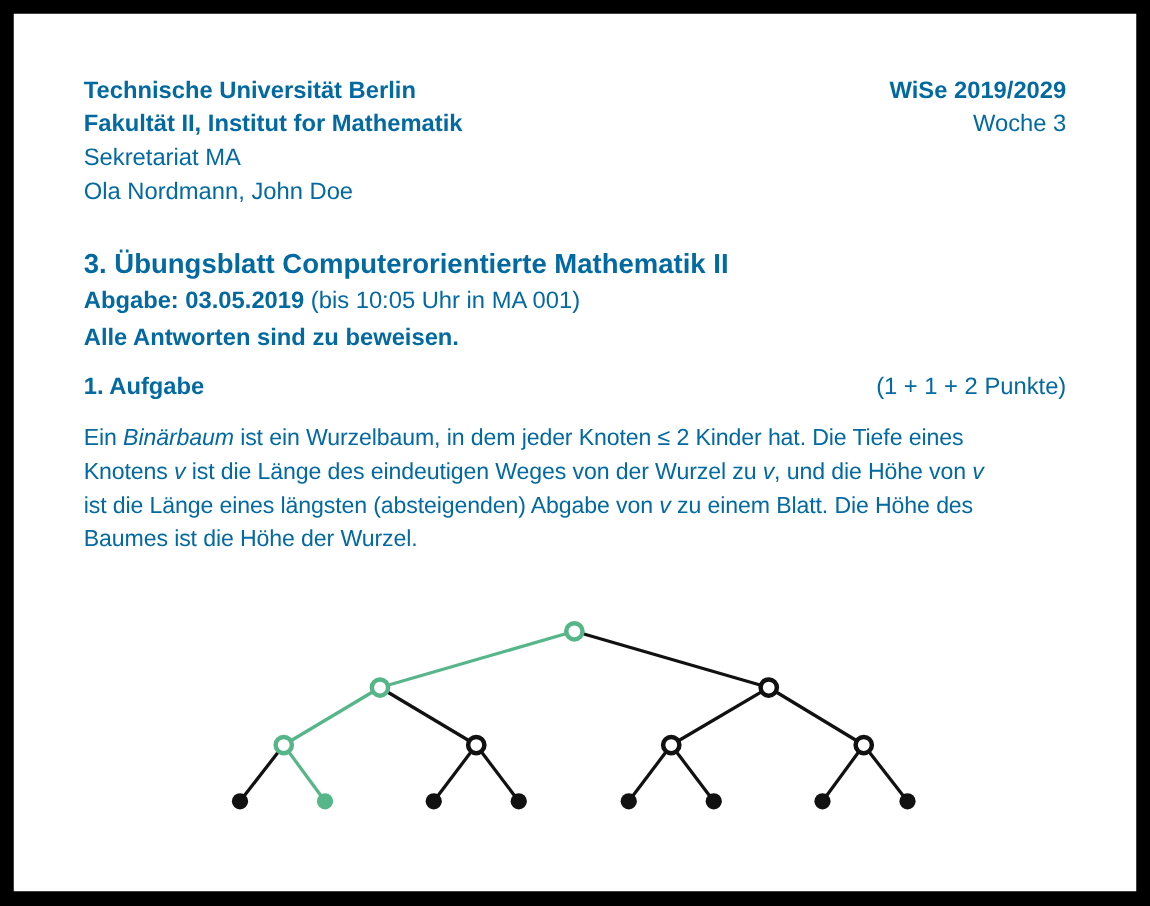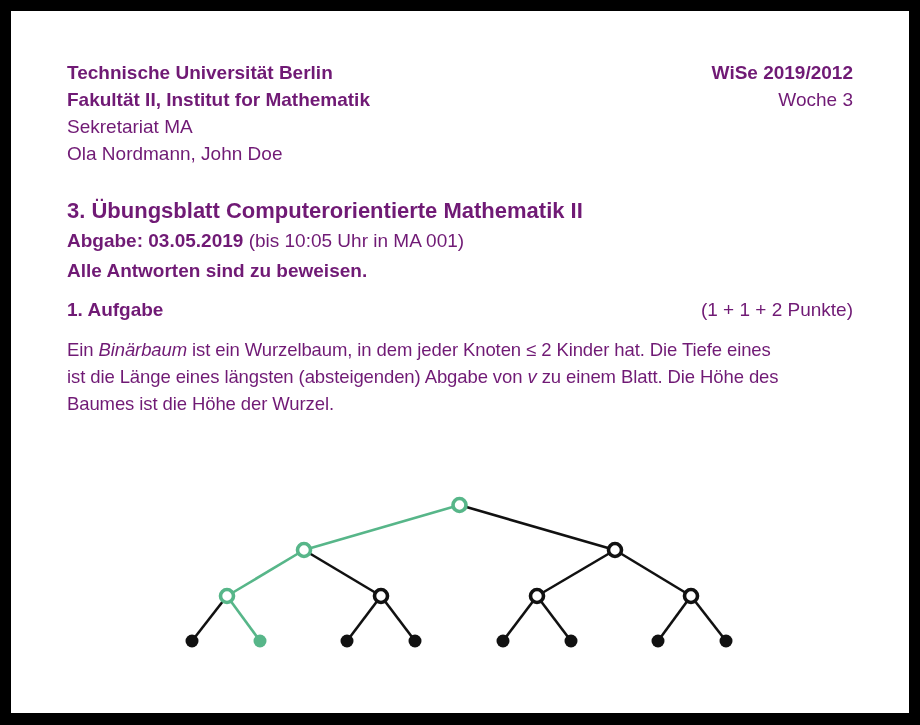--- a/index.html
+++ b/index.html
@@ -16,21 +16,21 @@
 
   .page {
     position: absolute;
     left: 11px; top: 11px; right: 11px; bottom: 12px;
     background: #ffffff;
     overflow: hidden;
   }
 
   .content {
     padding: 48px 56px 0 56px;
-    color: #701a75;
+    color: #0369a1;
     font-size: 19px;
     line-height: 27px;
   }
 
   .doc-header { display: flex; justify-content: space-between; align-items: flex-start; }
   .header-left div, .header-right div { white-space: nowrap; }
   .header-right { text-align: right; }
   .bold { font-weight: 700; }
 
   .title-block { text-align: left; margin-top: 29px; }
@@ -61,40 +61,41 @@
     <div class="content">
 
       <header class="doc-header">
         <div class="header-left">
           <div class="bold">Technische Universität Berlin</div>
           <div class="bold">Fakultät II, Institut for Mathematik</div>
           <div>Sekretariat MA</div>
           <div>Ola Nordmann, John Doe</div>
         </div>
         <div class="header-right">
-          <div class="bold">WiSe 2019/2012</div>
+          <div class="bold">WiSe 2019/2029</div>
           <div>Woche 3</div>
         </div>
       </header>
 
       <div class="title-block">
         <h1 class="sheet-title">3. Übungsblatt Computerorientierte Mathematik II</h1>
         <div class="due-line">
           <span class="due-bold">Abgabe: 03.05.2019</span><span> (bis 10:05 Uhr in MA 001)</span>
         </div>
         <div class="notice">Alle Antworten sind zu beweisen.</div>
       </div>
 
       <div class="task-row">
         <div class="task-label">1. Aufgabe</div>
         <div class="task-points">(1 + 1 + 2 Punkte)</div>
       </div>
 
       <div class="paragraph">
         <div class="para-line"><span>Ein </span><em>Binärbaum</em><span> ist ein Wurzelbaum, in dem jeder Knoten ≤ 2 Kinder hat. Die Tiefe eines</span></div>
+        <div class="para-line"><span>Knotens </span><em>v</em><span> ist die Länge des eindeutigen Weges von der Wurzel zu </span><em>v</em><span>, und die Höhe von </span><em>v</em></div>
         <div class="para-line"><span>ist die Länge eines längsten (absteigenden) Abgabe von </span><em>v</em><span> zu einem Blatt. Die Höhe des</span></div>
         <div class="para-line"><span>Baumes ist die Höhe der Wurzel.</span></div>
       </div>
 
     </div>
   </div>
 
   <svg class="tree-svg" viewBox="0 478 920 190" xmlns="http://www.w3.org/2000/svg">
       <line x1="459.5" y1="505" x2="304" y2="550" stroke="#57b689" stroke-width="2.6"></line>
       <line x1="459.5" y1="505" x2="615" y2="550" stroke="#111111" stroke-width="2.6"></line>

